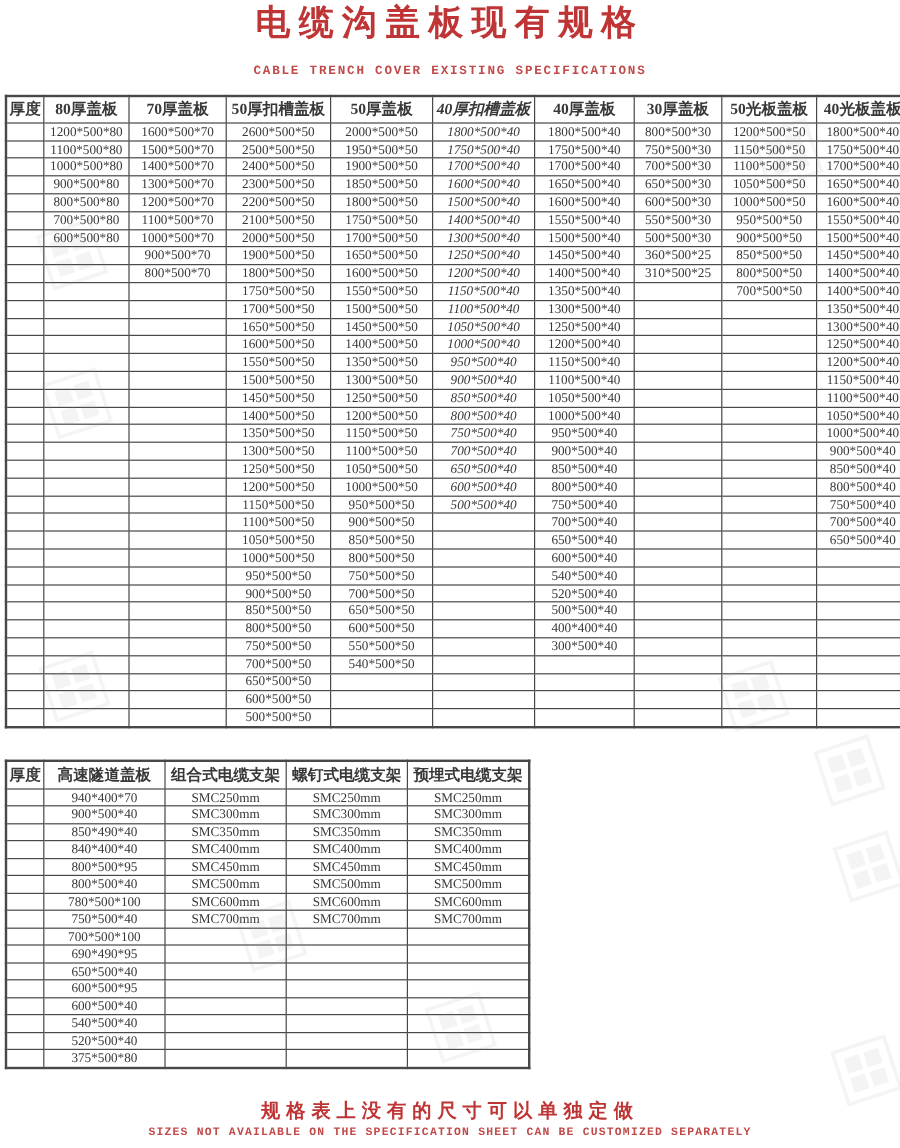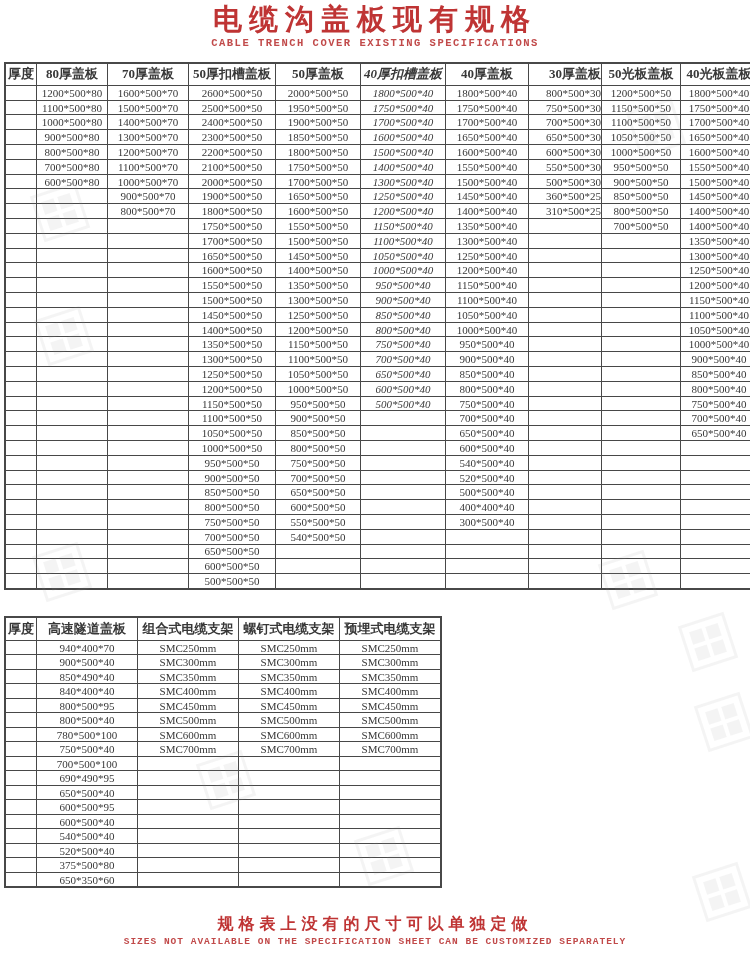--- a/index.html
+++ b/index.html
@@ -12,21 +12,21 @@
     overflow:hidden;
   }
   
   .title-block{ text-align:center; padding-top:4px; }
   .title-zh{
     font-size:29px; font-weight:bold; letter-spacing:7px;
     color:#bf3434; line-height:1.1;
   }
   .title-en{
     font-size:10.5px; font-weight:bold; letter-spacing:1.5px;
-    color:#c14a4a; margin-top:1px;
+    color:#c14a4a; margin-top:18px;
     font-family:"Liberation Mono","DejaVu Sans Mono",monospace;
   }
   
   table{
     border-collapse:collapse; table-layout:fixed;
     margin-left:4px;
     font-family:"Liberation Serif","DejaVu Serif",serif;
   }
   th,td{
     border:1px solid #484848;
@@ -38,21 +38,21 @@
   #spec-table{ width:742px; margin-top:13px; }
   #spec-table th{ height:21px; font-size:13px; font-weight:600; }
   #spec-table td{ height:13.8px; font-size:11px; }
   #spec-table th:nth-child(1),#spec-table td:nth-child(1){width:30px;}
   #spec-table th:nth-child(2),#spec-table td:nth-child(2){width:70px;}
   #spec-table th:nth-child(3),#spec-table td:nth-child(3){width:80px;}
   #spec-table th:nth-child(4),#spec-table td:nth-child(4){width:86px;}
   #spec-table th:nth-child(5),#spec-table td:nth-child(5){width:84px;}
   #spec-table th:nth-child(6),#spec-table td:nth-child(6){width:84px;font-style:italic;}
   #spec-table th:nth-child(7),#spec-table td:nth-child(7){width:82px;}
-  #spec-table th:nth-child(8),#spec-table td:nth-child(8){width:72px;text-align:right;}
+  #spec-table th:nth-child(8),#spec-table td:nth-child(8){width:72px;}
   #spec-table th:nth-child(9),#spec-table td:nth-child(9){width:78px;}
   #spec-table th:nth-child(10),#spec-table td:nth-child(10){width:76px;}
   
   #support-table{ width:430px; margin-top:26px; }
   #support-table th{ height:22px; font-size:13px; font-weight:600; }
   #support-table td{ height:13.5px; font-size:11px; }
   #support-table th:nth-child(1),#support-table td:nth-child(1){width:30px;}
   #support-table th:nth-child(n+2),#support-table td:nth-child(n+2){width:100px;}
   
   .footer-block{ text-align:center; margin-top:27px; }
@@ -639,26 +639,19 @@
         <td></td>
         <td></td>
       </tr>
       <tr>
         <td></td>
         <td>375*500*80</td>
         <td></td>
         <td></td>
         <td></td>
       </tr>
-      <tr>
-        <td></td>
-        <td>650*350*60</td>
-        <td></td>
-        <td></td>
-        <td></td>
-      </tr>
     </tbody>
 </table>
 
 <div class="footer-block">
   <div class="footer-zh">规格表上没有的尺寸可以单独定做</div>
   <div class="footer-en">SIZES NOT AVAILABLE ON THE SPECIFICATION SHEET CAN BE CUSTOMIZED SEPARATELY</div>
 </div>
 
 </body></html>

